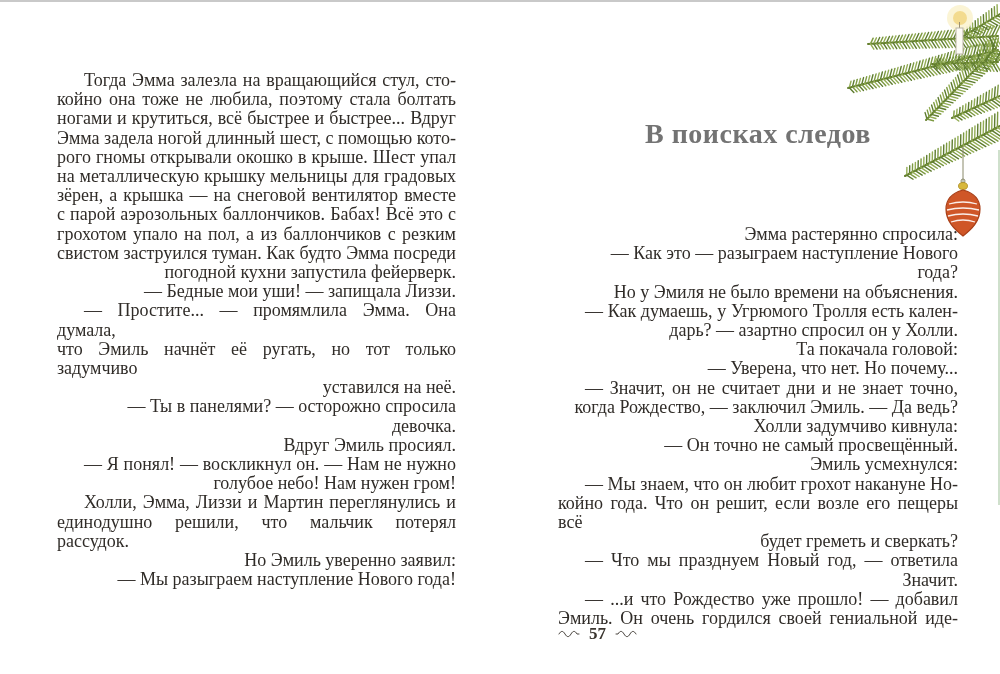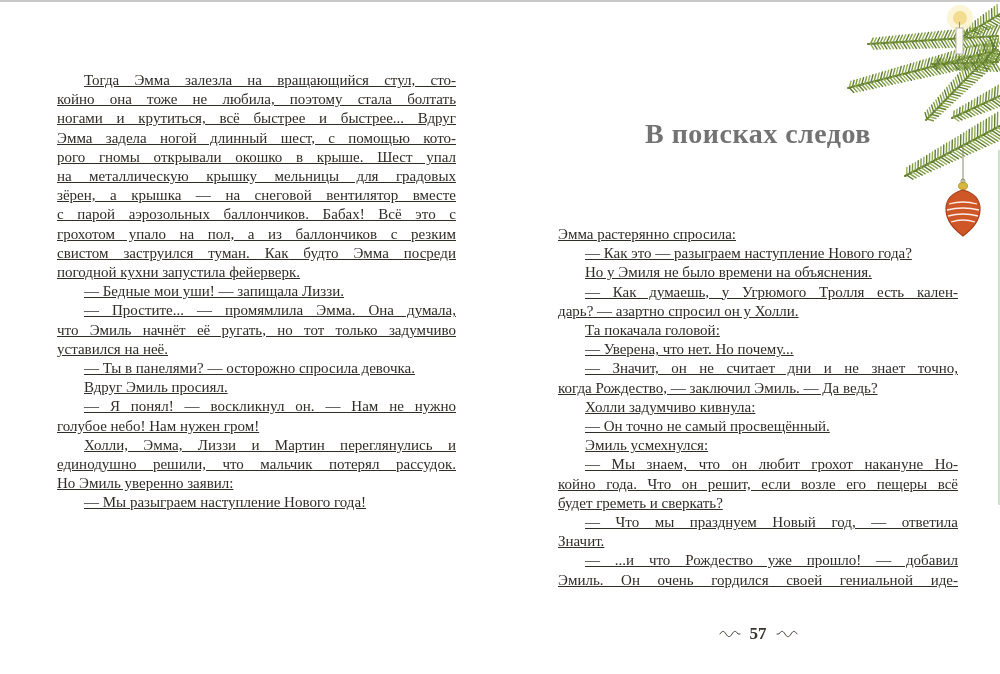--- a/index.html
+++ b/index.html
@@ -5,34 +5,34 @@
   html,body{margin:0;padding:0;}
   body{
     width:1000px;height:674px;position:relative;overflow:hidden;
     background:#ffffff;
     font-family:"Liberation Serif","DejaVu Serif",serif;
     color:#302c28;
   }
   .top-edge{position:absolute;top:0;left:0;width:1000px;height:2px;background:#c9c9c9;}
   .right-edge{position:absolute;top:150px;right:0;width:2px;height:355px;background:#cfe0cc;}
   .spread{position:absolute;inset:0;}
-  .text-col{position:absolute;font-size:15px;text-decoration:underline;}
+  .text-col{position:absolute;font-size:18px;}
   .left-col{left:57px;top:71px;width:399px;}
   .right-col{left:558px;top:225px;width:400px;}
-  .bline{line-height:19.2px;text-align:left;white-space:normal;}
+  .bline{line-height:19.2px;text-align:right;white-space:normal;}
   .bline.just{text-align:justify;text-align-last:justify;}
   .bline.ind{text-indent:27px;}
   .chapter-heading{
     position:absolute;left:558px;top:116px;width:400px;
     text-align:center;font-weight:700;font-size:28px;line-height:36px;
     letter-spacing:0.5px;
   }
   .footer{
     position:absolute;left:558px;top:624px;width:400px;
-    display:flex;align-items:center;justify-content:center;gap:9px;
+    display:flex;align-items:center;gap:9px;
   }
   .page-num{font-weight:700;font-size:17px;color:#3a352f;}
   .squig{display:block;}
   .branch-wrap{position:absolute;top:0;right:0;width:190px;height:250px;}
 </style>
 </head>
 <body>
 
 <div class="spread">
 

